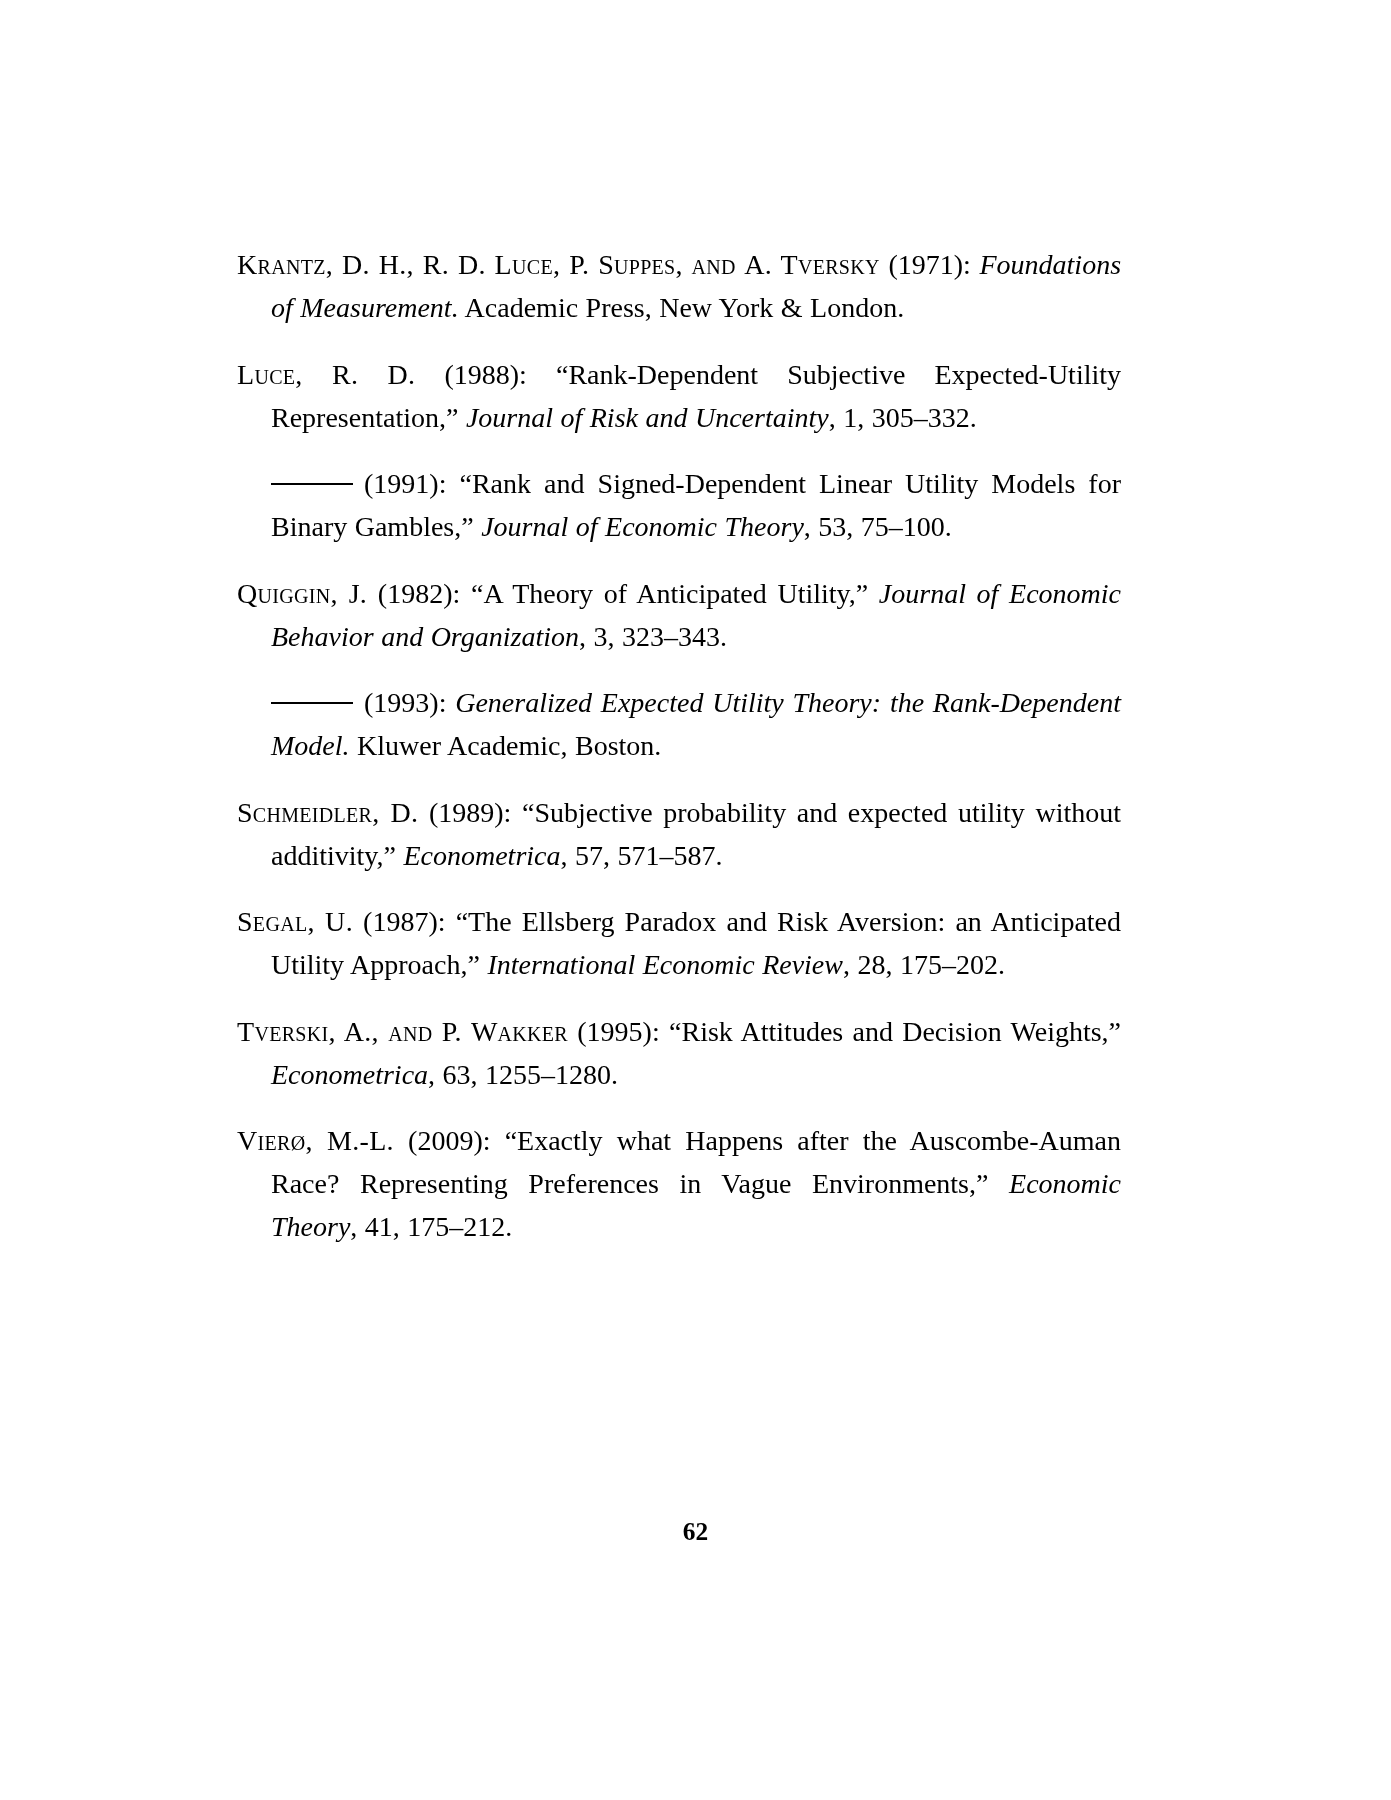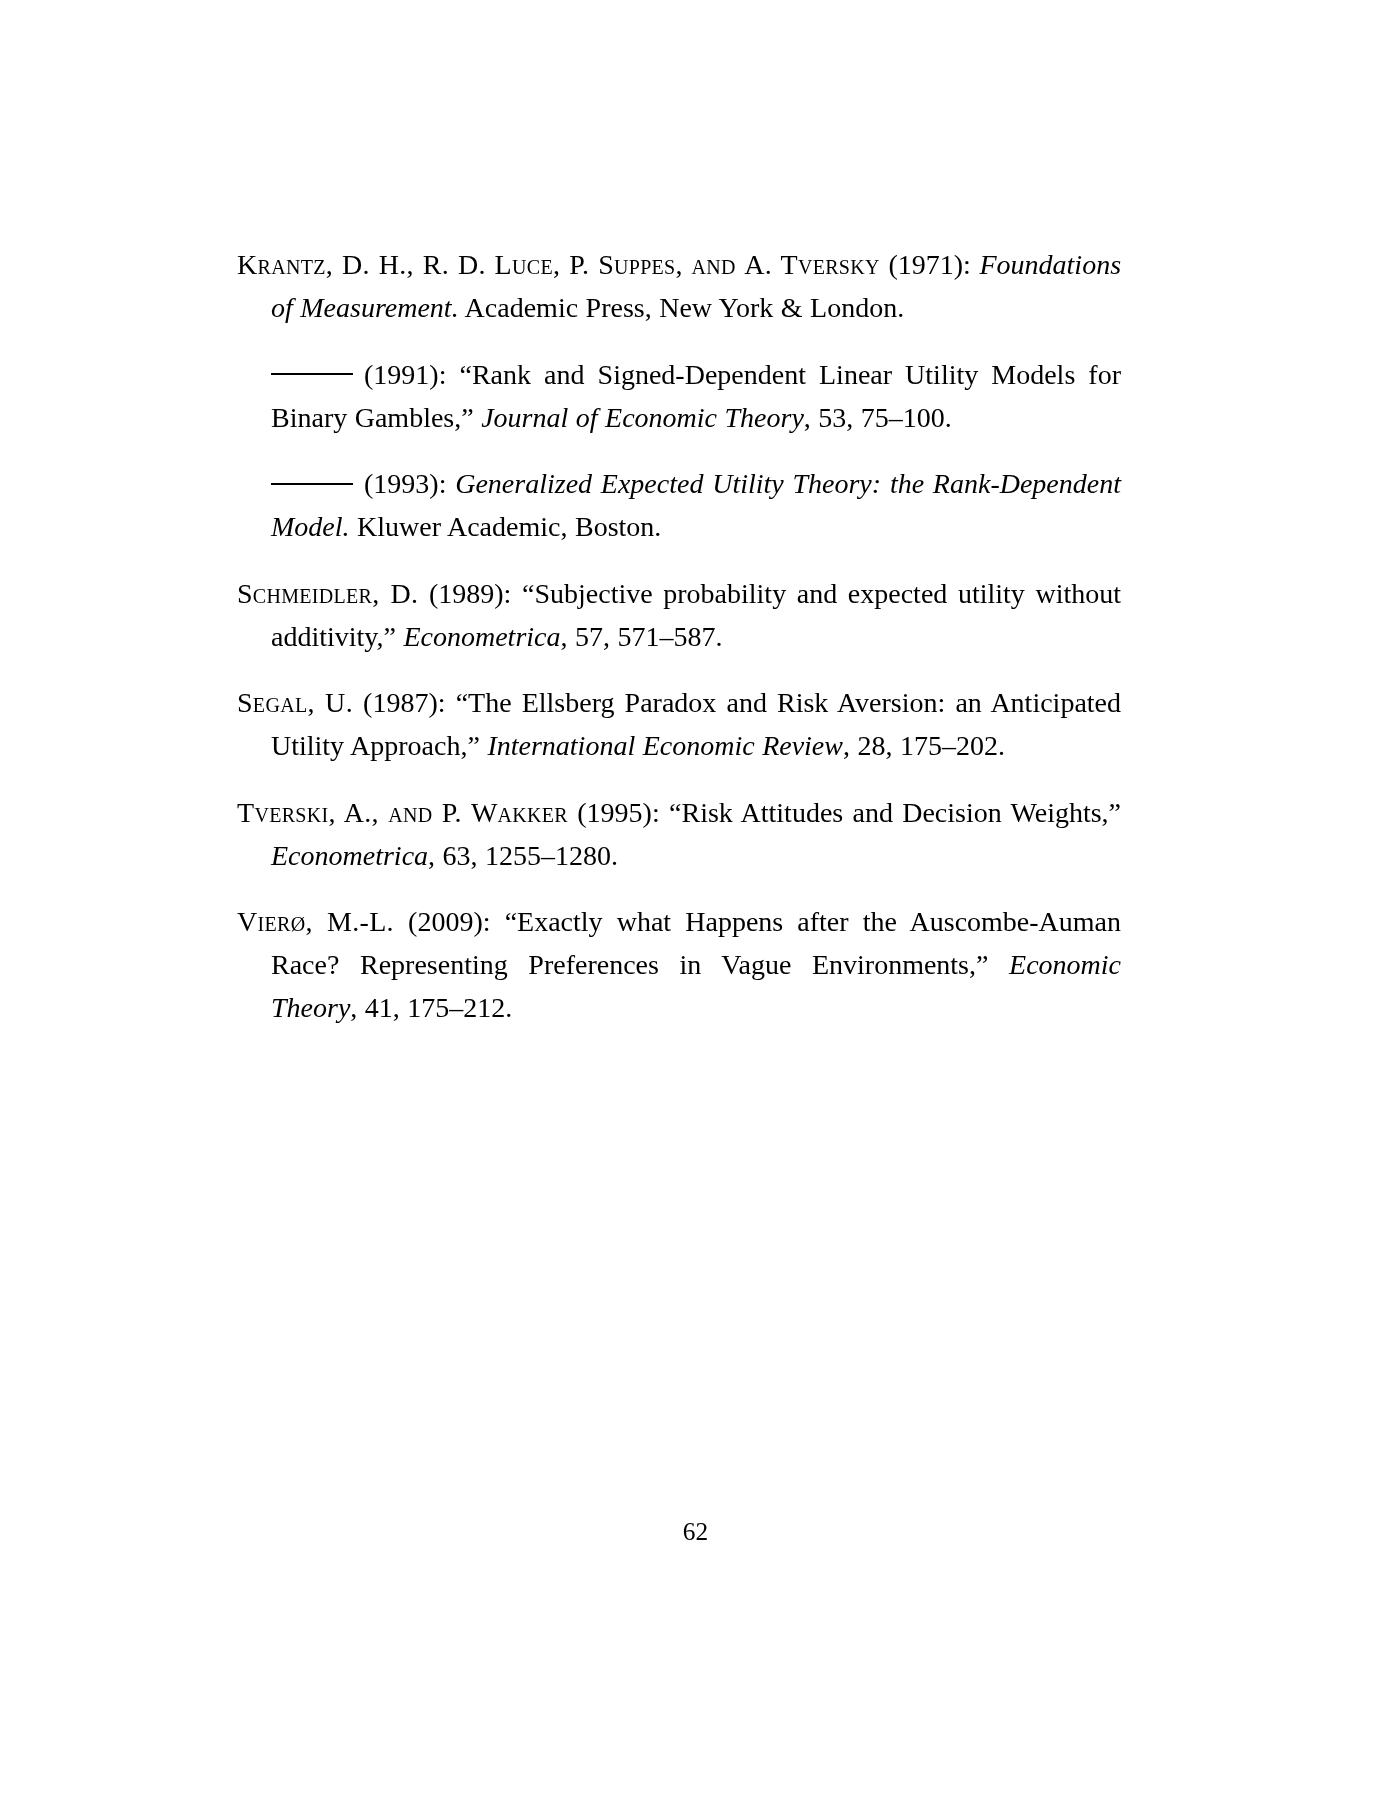--- a/index.html
+++ b/index.html
@@ -61,46 +61,59 @@
     margin-right: 11px;
   }
   .folio {
     position: absolute;
     left: 0;
     top: 1516px;
     width: 1391px;
     text-align: center;
     font-size: 25.4px;
     line-height: 30px;
+    font-weight: bold;
   }
 </style>
 </head>
 <body>
 
 <div class="page">
 
   <div class="biblio">
 
     <div class="entry">
       <span class="sc">Krantz, D. H., R. D. Luce, P. Suppes,</span>
       <span class="sc">and</span>
       <span class="sc">A. Tversky</span>
       <span>(1971):</span>
       <span class="it">Foundations of Measurement.</span><span> Academic Press, New York &amp; London.</span>
     </div>
 
+    <div class="entry">
+      <span class="sc">Luce, R. D.</span>
+      <span>(1988):</span>
+      <span>“Rank-Dependent Subjective Expected-Utility Representation,”</span>
+      <span class="it">Journal of Risk and Uncertainty</span><span>, 1, 305–332.</span>
+    </div>
 
     <div class="entry repeat">
       <span class="rule"></span><span>(1991):</span>
       <span>“Rank and Signed-Dependent Linear Utility Models for Binary Gambles,”</span>
       <span class="it">Journal of Economic Theory</span><span>, 53, 75–100.</span>
     </div>
 
 
 
+    <div class="entry">
+      <span class="sc">Quiggin, J.</span>
+      <span>(1982):</span>
+      <span>“A Theory of Anticipated Utility,”</span>
+      <span class="it">Journal of Economic Behavior and Organization</span><span>, 3, 323–343.</span>
+    </div>
 
     <div class="entry repeat">
       <span class="rule"></span><span>(1993):</span>
       <span class="it">Generalized Expected Utility Theory: the Rank-Dependent Model.</span><span> Kluwer Academic, Boston.</span>
     </div>
 
     <div class="entry">
       <span class="sc">Schmeidler, D.</span>
       <span>(1989):</span>
       <span>“Subjective probability and expected utility without additivity,”</span>

